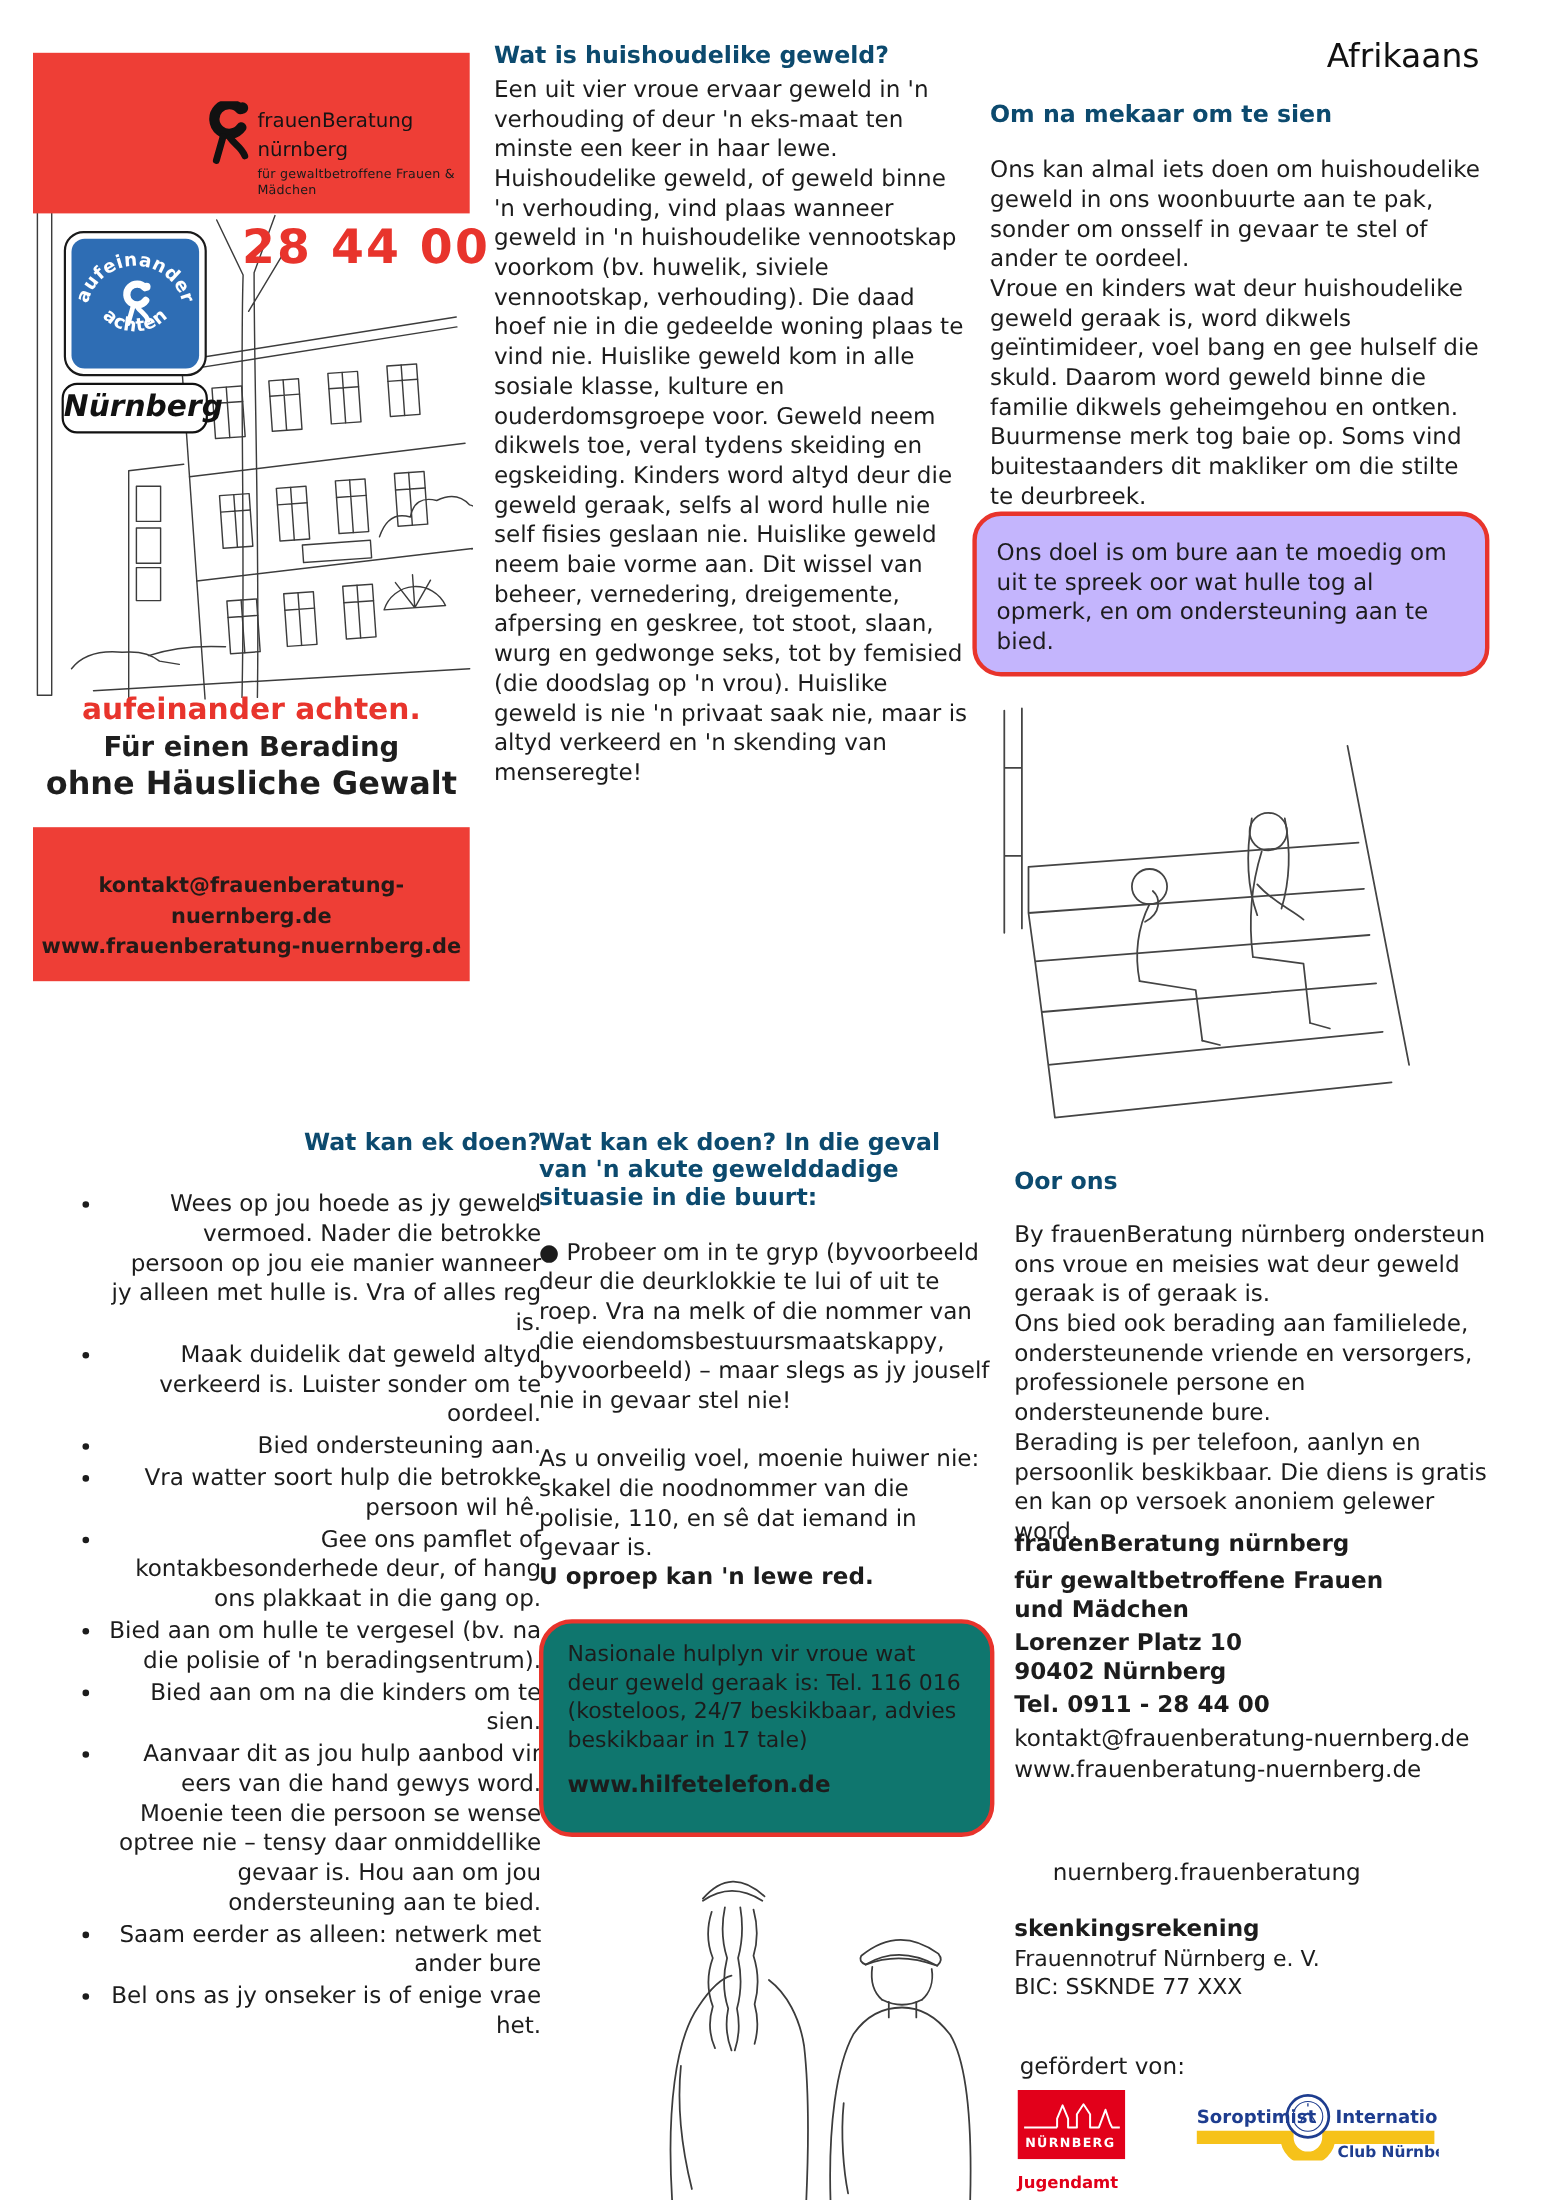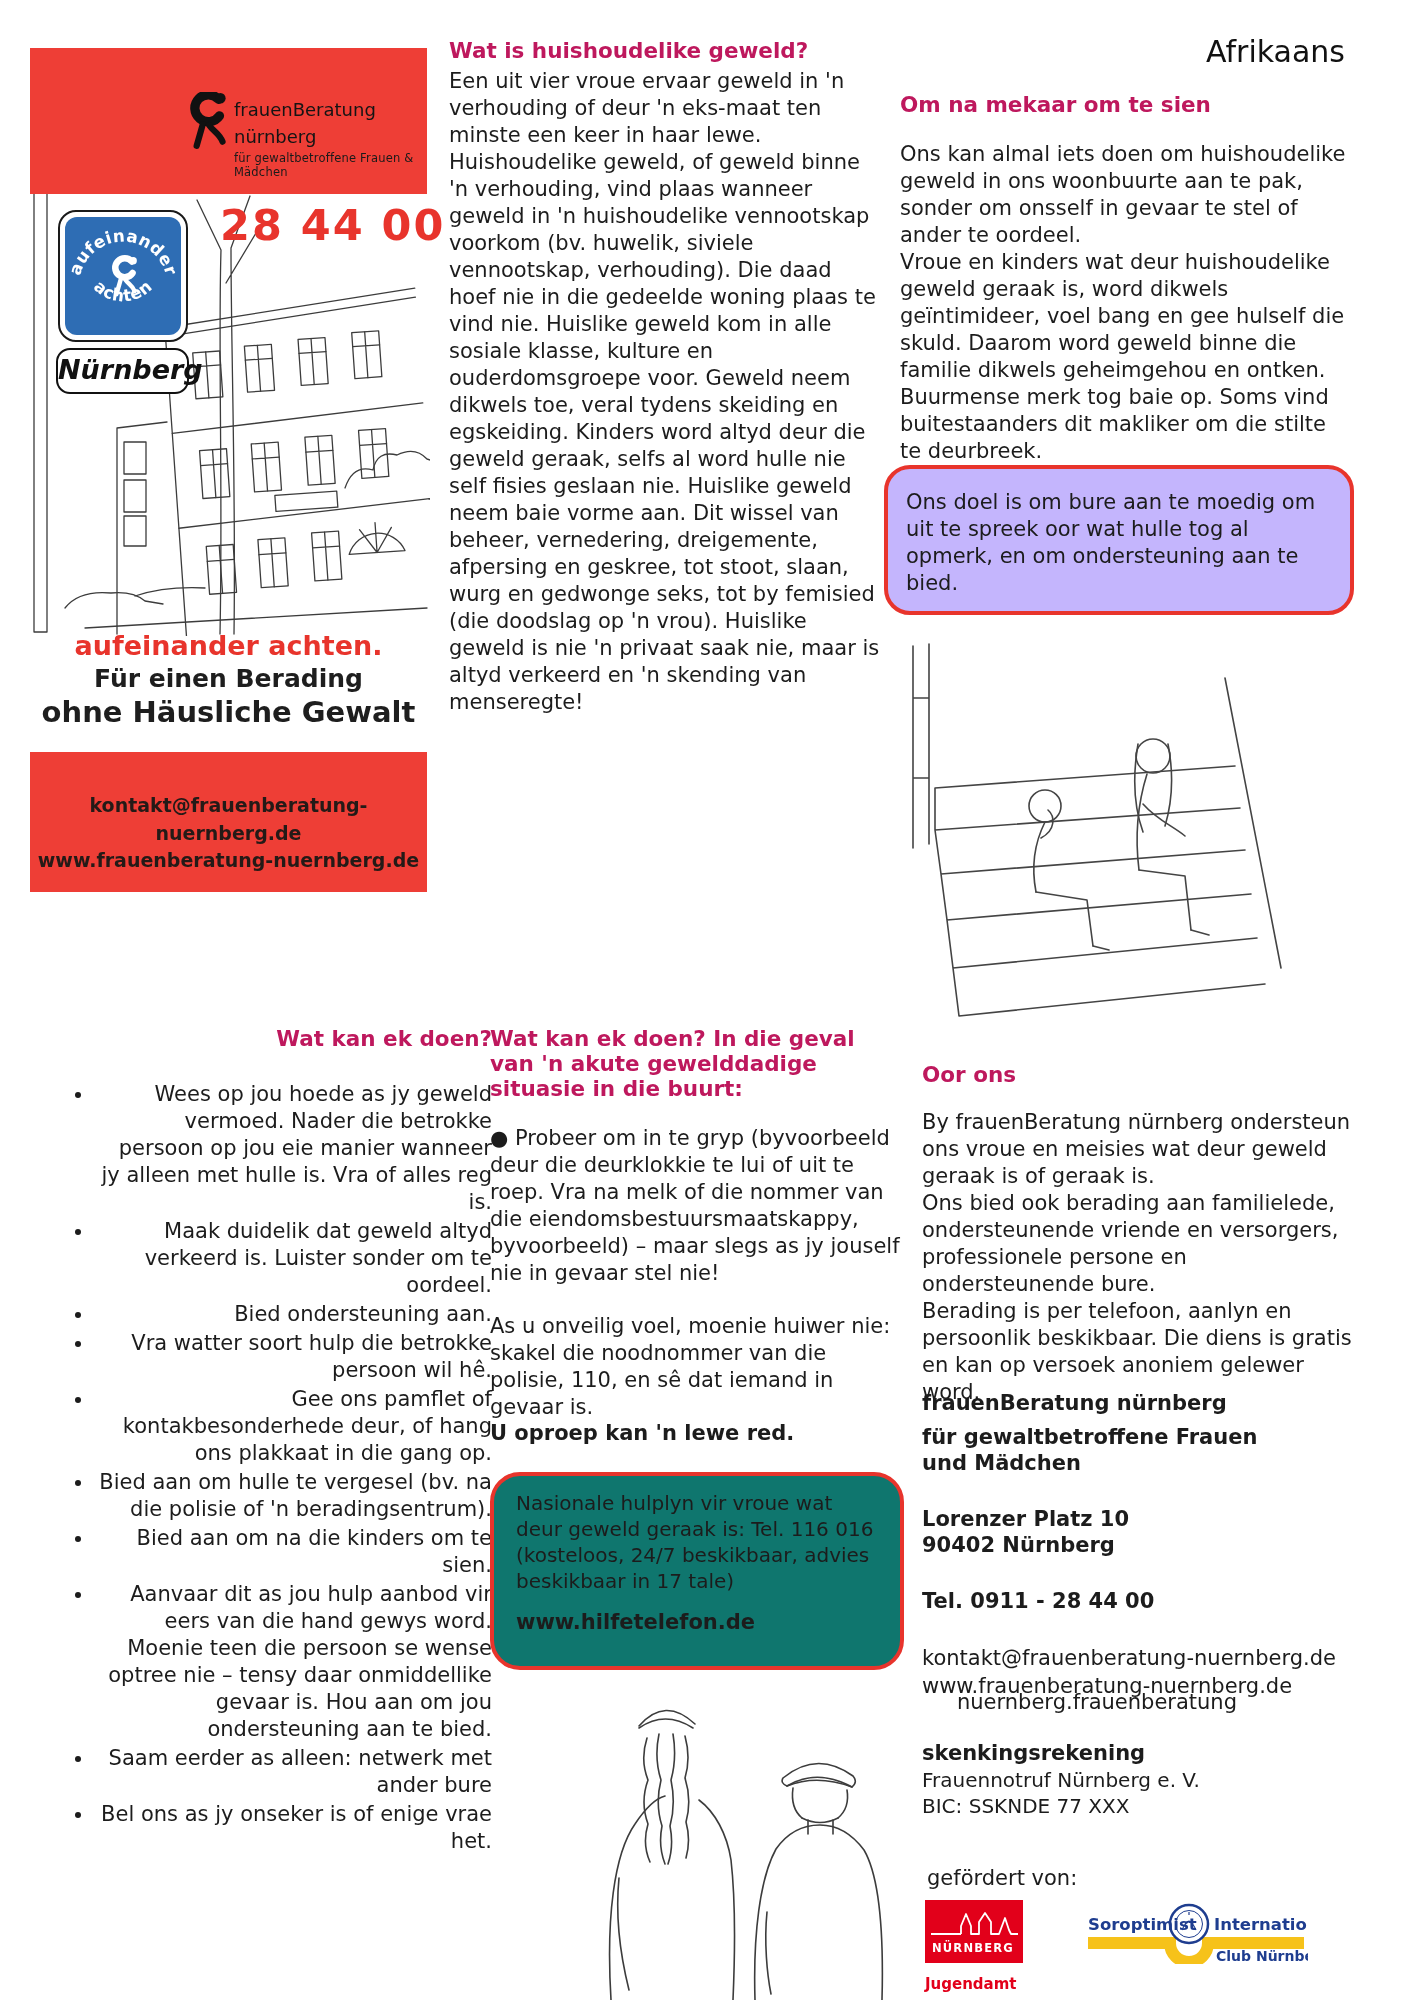--- a/index.html
+++ b/index.html
@@ -4,21 +4,21 @@
 <style>
   * { margin:0; padding:0; box-sizing:border-box; }
   html,body { background:#fff; }
   .page {
     position:relative; width:1414px; height:2000px; overflow:hidden;
     background:#fff; font-family:"DejaVu Sans","Liberation Sans",sans-serif;
     color:#1c1c1c;
   }
   .abs { position:absolute; }
   .redfill { background:#ee3e36; }
-  h3.sec { font-size:21.5px; font-weight:bold; color:#be185d; }
+  h3.sec { font-size:21.5px; font-weight:bold; color:#0c4a6e; }
   p.body { font-size:21px; line-height:27px; white-space:pre-line; color:#1c1c1c; }
 
   
   .logo-box { left:30px; top:48px; width:397px; height:146px; z-index:2; }
   .logo-mark { position:absolute; left:156px; top:44px; }
   .logo-text { position:absolute; left:204px; top:48px; font-size:18px; line-height:27px; color:#141414; }
   .logo-tagline { position:absolute; left:204px; top:103px; font-size:11.5px; color:#1a1a1a; letter-spacing:0.2px; }
 
   .phone-big { left:220px; top:200px; font-size:43px; font-weight:bold; color:#e8342c; letter-spacing:2px; z-index:3; }
 
@@ -70,21 +70,21 @@
   .helpline-box .txt { font-size:20px; line-height:26px; }
   .helpline-box .site { font-size:21px; font-weight:bold; margin-top:16px; }
 
   .two-people { left:555px; top:1682px; width:350px; height:318px; }
 
   .about-col { left:922px; top:1062px; width:432px; }
   .about-col h3 { margin-bottom:22px; }
 
   .org-block { left:922px; top:1390px; width:432px; font-size:21px; line-height:26px; }
   .org-block .b { font-weight:bold; white-space:pre-line; }
-  .org-block .gap8 { margin-top:8px; } .org-block .gap14 { margin-top:30px; }
+  .org-block .gap8 { margin-top:8px; } .org-block .gap14 { margin-top:4px; }
   .org-block .plain { white-space:pre-line; line-height:28px; }
 
   .social-line { left:957px; top:1690px; font-size:21px; color:#1c1c1c; }
 
   .donation { left:922px; top:1740px; width:432px; font-size:20px; line-height:26.5px; }
   .donation .dh { font-size:21px; font-weight:bold; }
 
   .funded-label { left:927px; top:1866px; font-size:21px; }
 
   .nbg-logo { left:925px; top:1900px; width:100px; }

